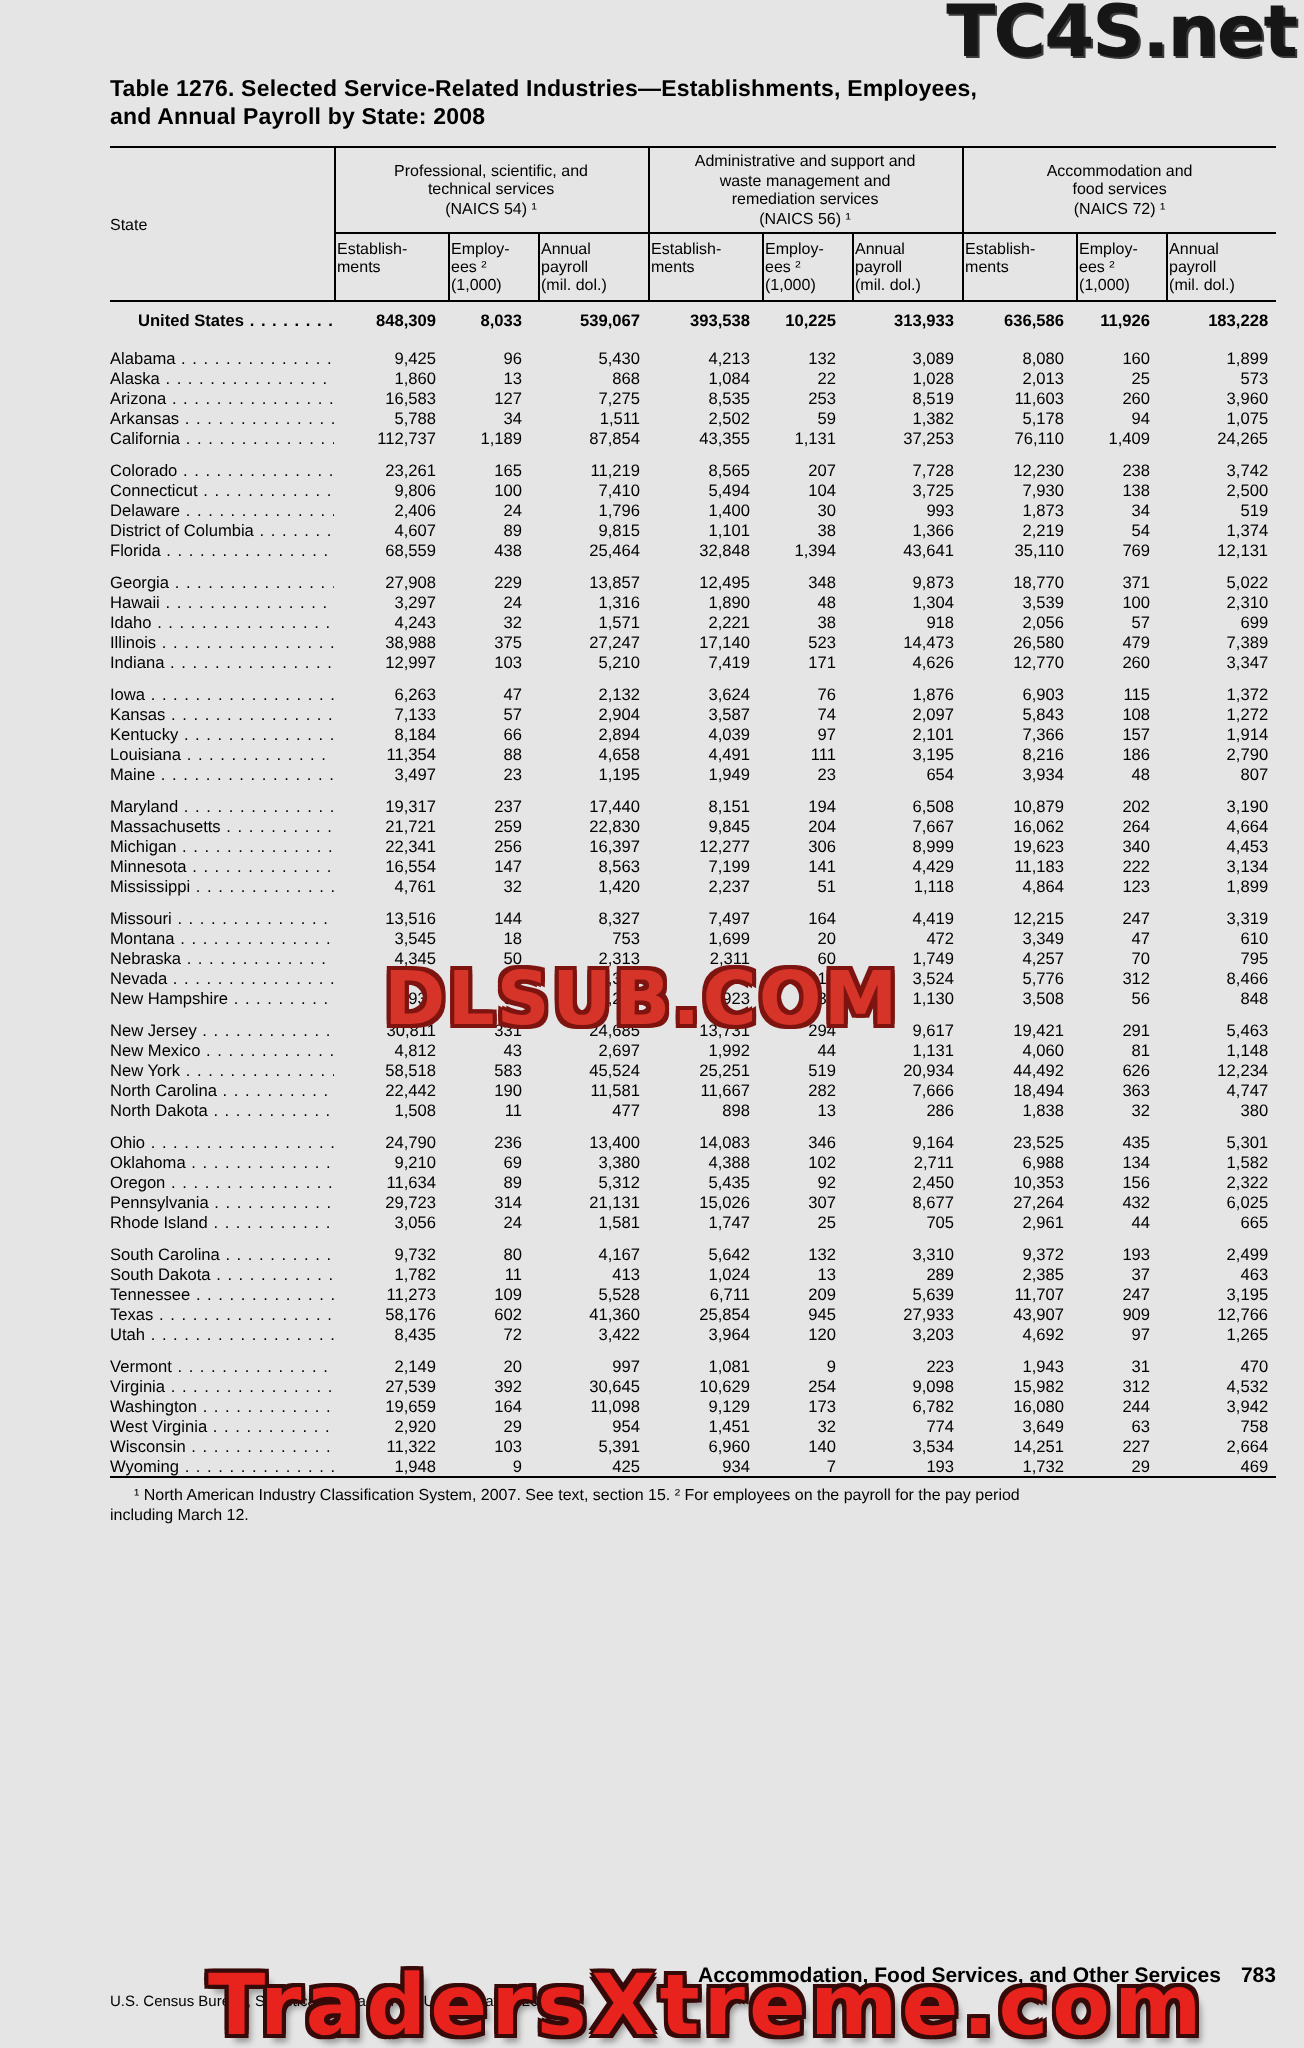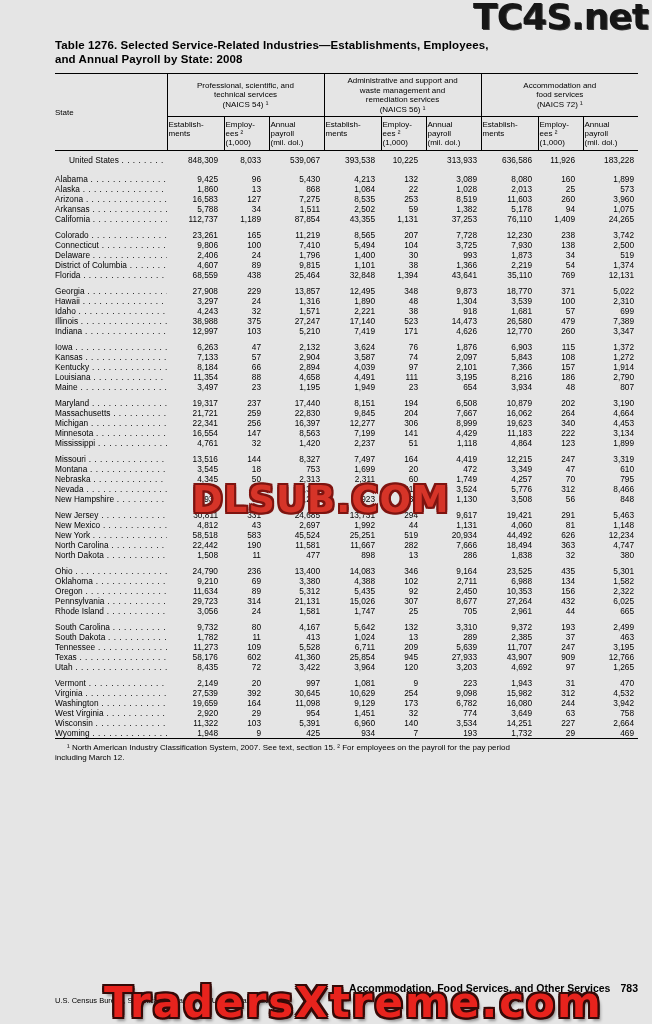--- a/index.html
+++ b/index.html
@@ -24,21 +24,21 @@
   .sub-head { border-left:1px solid #000; font-size:8px; line-height:9px; text-align:left;
     vertical-align:top; padding:3px 1px 3px; white-space:pre-line; }
 
   tbody td { vertical-align:bottom; }
   .state-cell { font-size:8.3px; line-height:10px; height:10px; white-space:nowrap; overflow:hidden; }
   .state-cell::after { content:" . . . . . . . . . . . . . . . . . . . . . . . . . . . . ."; letter-spacing:.5px; }
   .num-cell { font-size:8.3px; line-height:10px; height:10px; text-align:right; white-space:nowrap; }
   .num-cell.col0 { padding-right:6px; }
   .num-cell.col1 { padding-right:8px; }
   .num-cell.col2 { padding-right:4px; }
-  tr.us-row td { font-weight:normal; padding-top:4px; padding-bottom:3px; }
+  tr.us-row td { font-weight:bold; padding-top:4px; padding-bottom:3px; }
   tr.us-row .state-cell { padding-left:14px; }
   tr.spacer td { height:6px; line-height:6px; font-size:1px; }
 
   .footnotes { margin-top:4px; width:583px; }
   .fn { font-size:8px; line-height:9.5px; text-indent:12px; white-space:pre-line; }
 
   .footer-line { position:absolute; right:14px; bottom:30px; font-size:10.5px; font-weight:bold; }
   .footer-line .pagenum { margin-left:10px; }
   .bureau { position:absolute; left:55px; bottom:19px; font-size:7.5px; }
 
@@ -284,21 +284,21 @@
             <td class="num-cell col2">2,310</td>
           </tr>
           <tr>
             <td class="state-cell">Idaho</td>
             <td class="num-cell col0">4,243</td>
             <td class="num-cell col1">32</td>
             <td class="num-cell col2">1,571</td>
             <td class="num-cell col0">2,221</td>
             <td class="num-cell col1">38</td>
             <td class="num-cell col2">918</td>
-            <td class="num-cell col0">1,681</td>
+            <td class="num-cell col0">2,056</td>
             <td class="num-cell col1">57</td>
             <td class="num-cell col2">699</td>
           </tr>
           <tr>
             <td class="state-cell">Illinois</td>
             <td class="num-cell col0">38,988</td>
             <td class="num-cell col1">375</td>
             <td class="num-cell col2">27,247</td>
             <td class="num-cell col0">17,140</td>
             <td class="num-cell col1">523</td>

